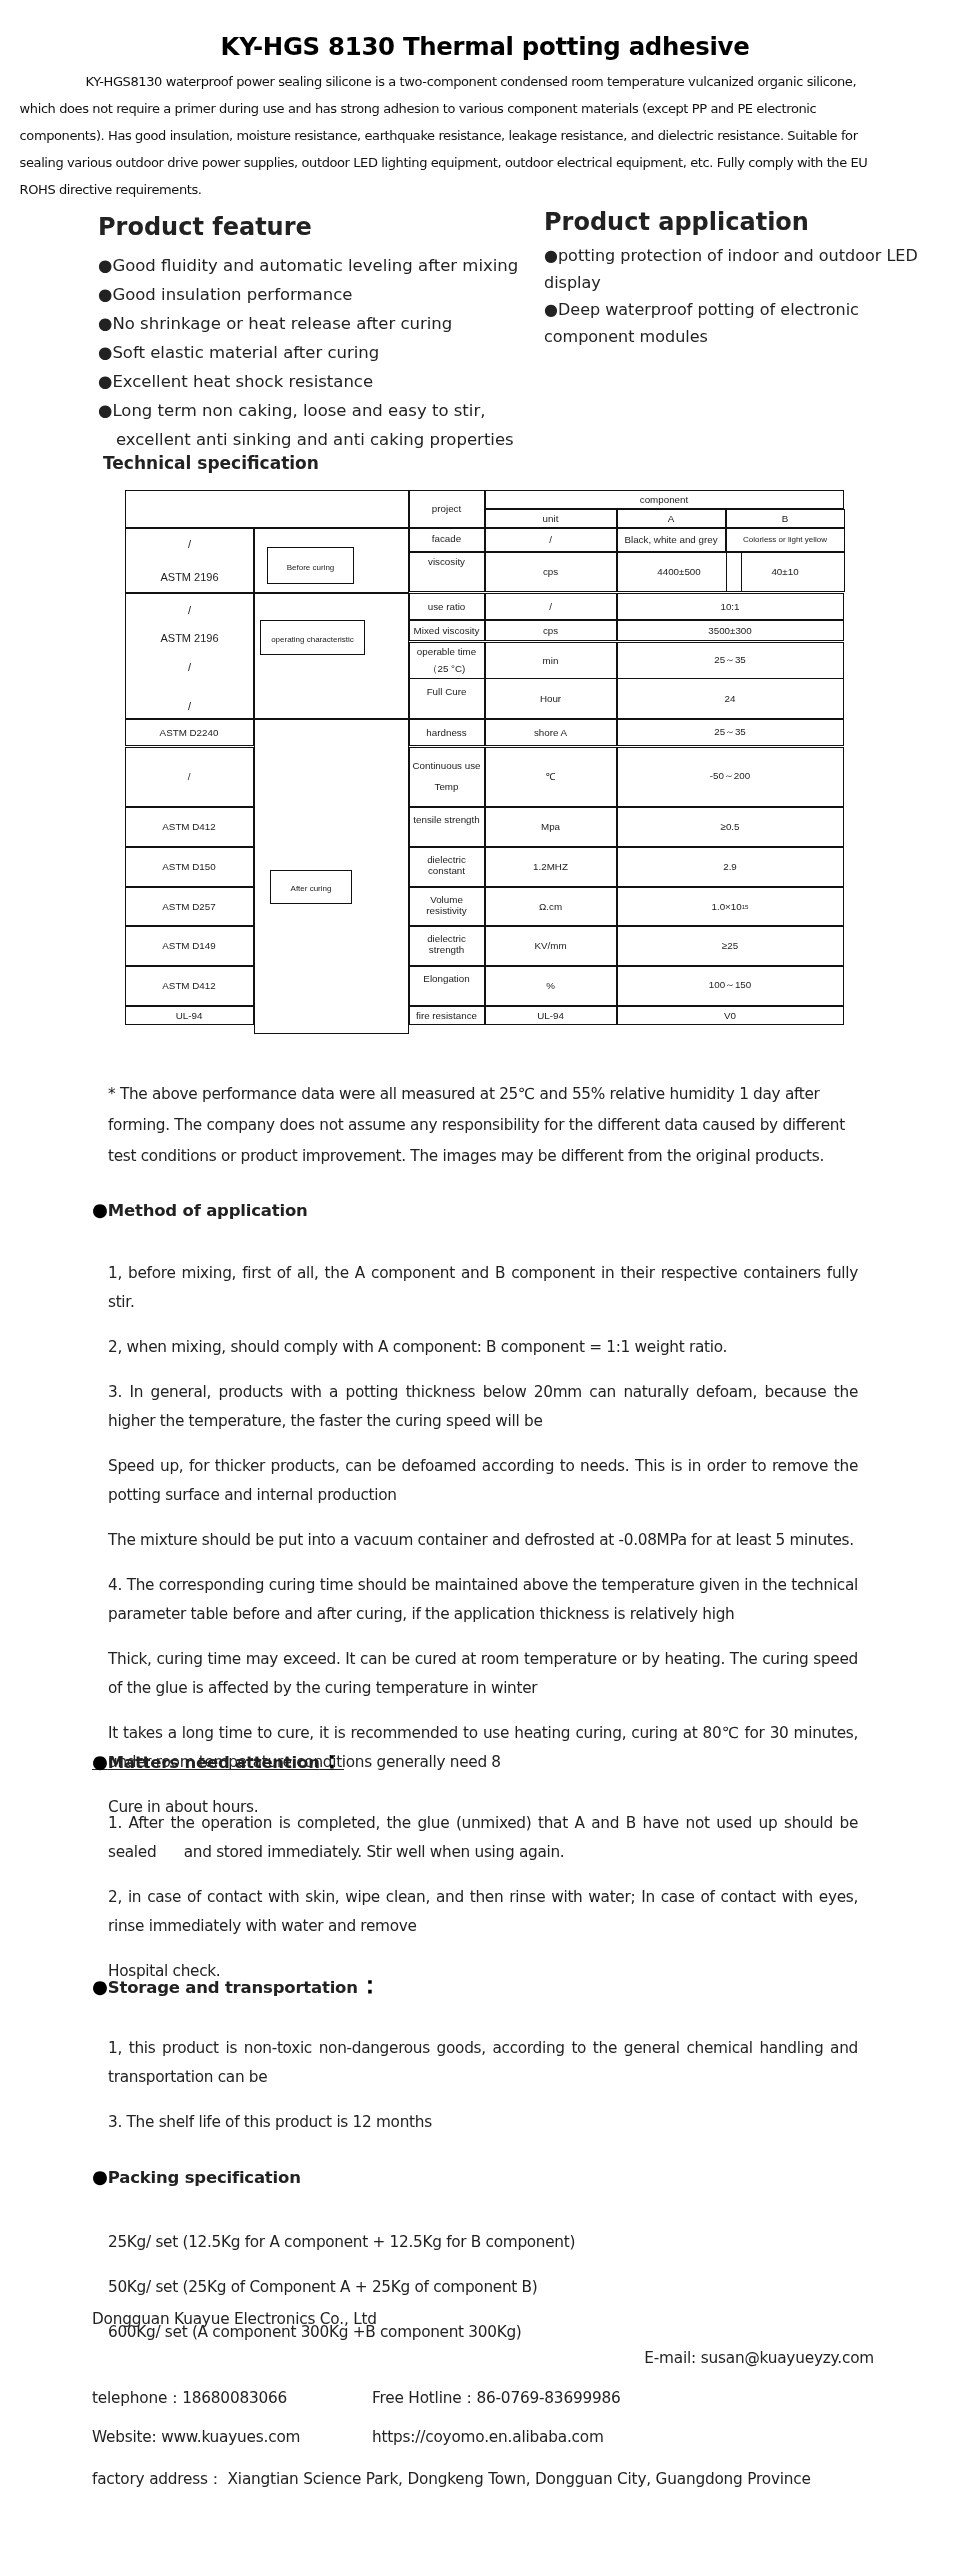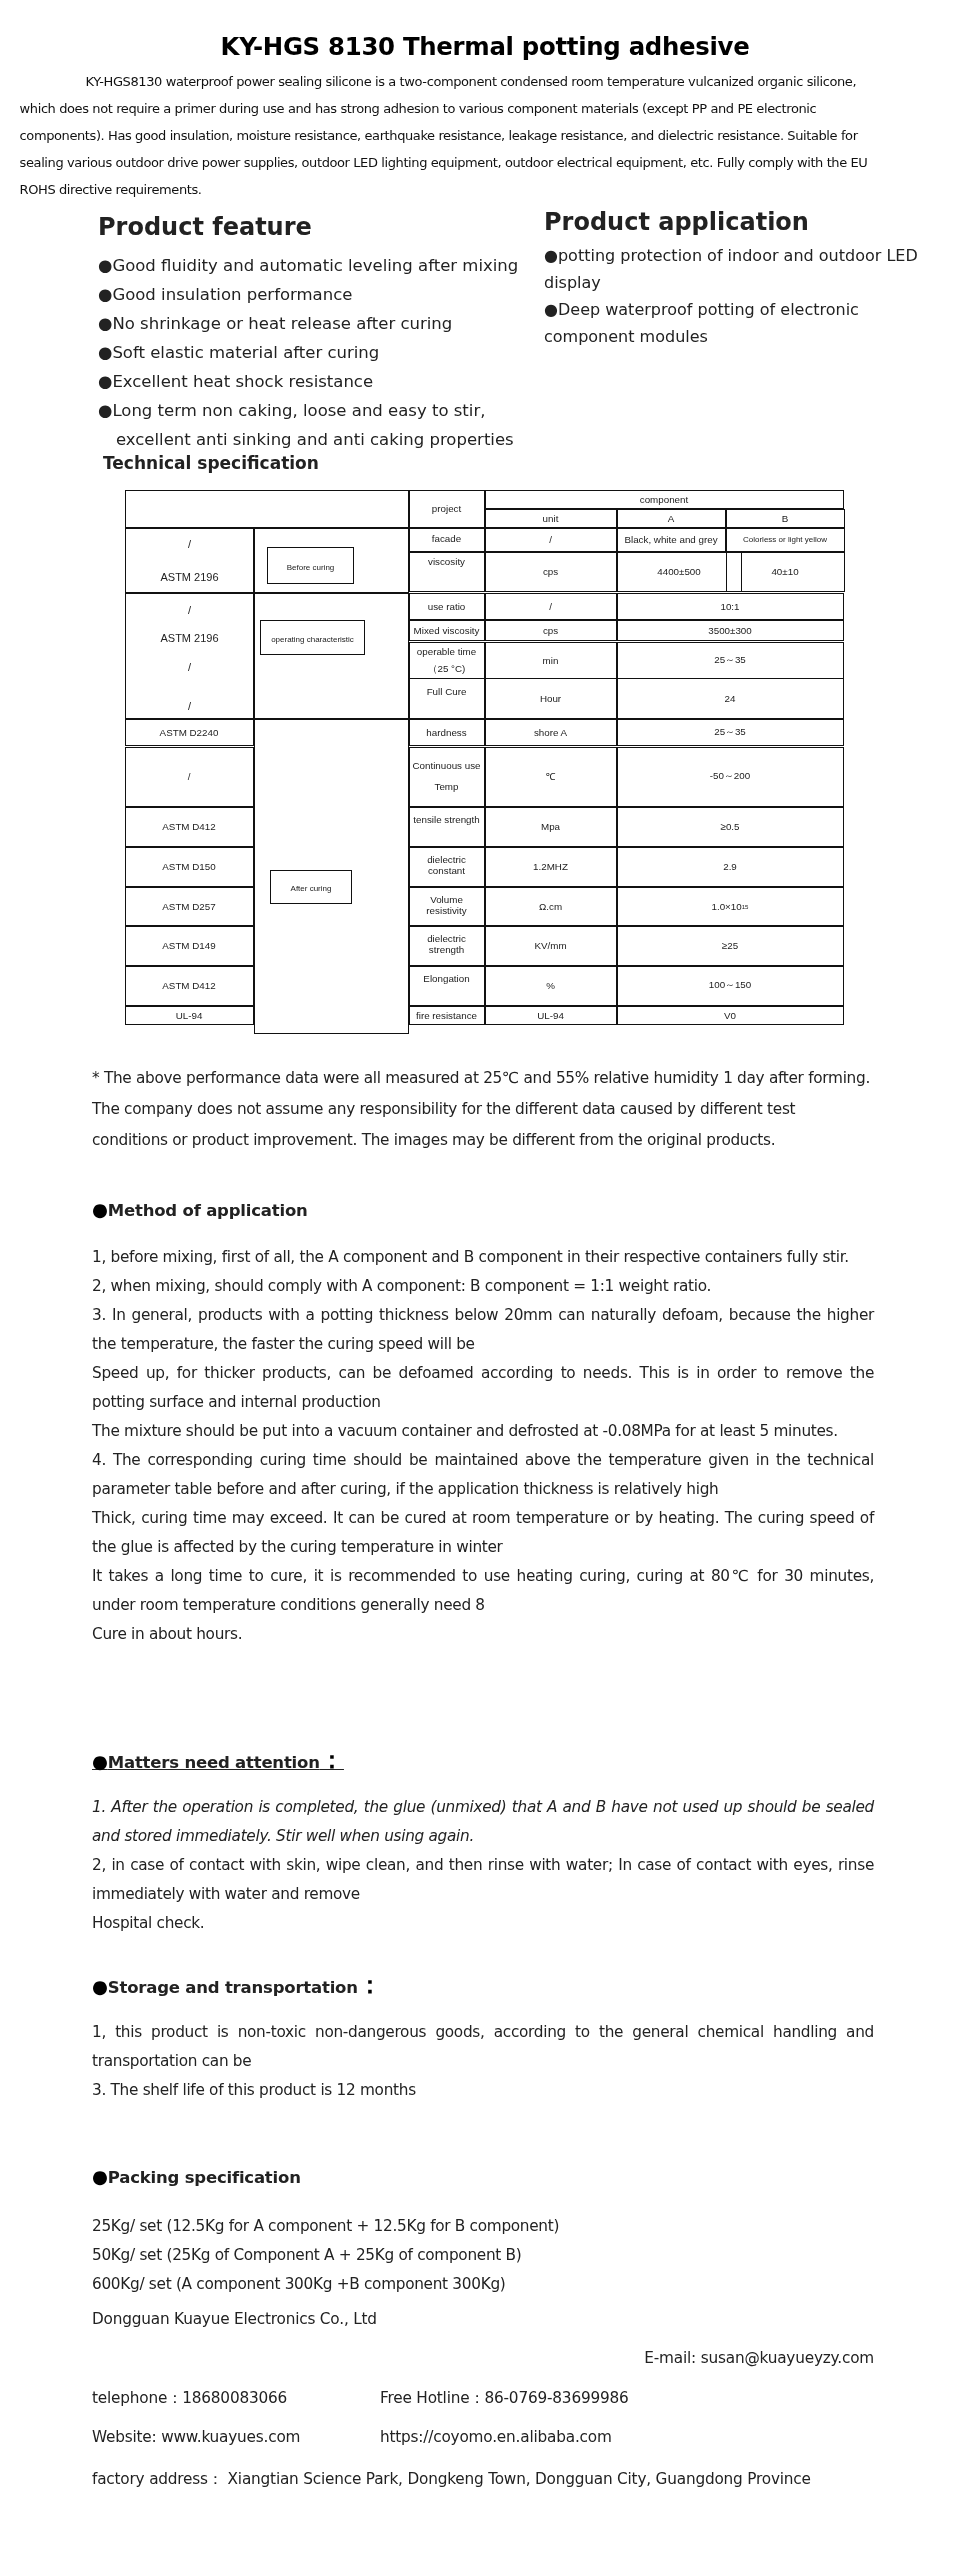--- a/index.html
+++ b/index.html
@@ -14,26 +14,26 @@
   .feat-list div { white-space:nowrap; }
   .app-list { font-size:16px; line-height:27px; color:#222; width:403px; }
   
   .spec { position:absolute; left:125px; top:490px; width:720px; height:544px; }
   .spec .cell { position:absolute; box-sizing:border-box; border:0.9px solid #111; display:flex; align-items:center; justify-content:center; text-align:center; font-size:9.8px; color:#222; font-family:"Liberation Sans", sans-serif; margin:-0.5px 0 0 -0.5px; }
   .spec .txt { position:absolute; font-size:11px; color:#222; font-family:"Liberation Sans", sans-serif; text-align:center; }
   .spec .tag { position:absolute; box-sizing:border-box; border:1.8px solid #111; font-size:8px; color:#222; font-family:"Liberation Sans", sans-serif; display:flex; align-items:center; justify-content:center; padding-top:3.7px; }
   .spec .small { font-size:8px; }
   .spec sup { font-size:6.1px; }
   .body-text { left:92px; width:782px; font-size:15.3px; line-height:29px; color:#222; letter-spacing:-0.3px; }
-  .body-text p { margin:0; text-align:justify; }
+  .body-text p { margin:16px; text-align:justify; }
   .sec-head { left:92px; font-weight:bold; font-size:16.5px; color:#222; letter-spacing:-0.2px; }
   .sec-head .dot { font-size:18.3px; color:#000; }
   .sec-head .colon { font-size:24.4px; color:#000; }
   .contact { left:92px; width:782px; font-size:15.3px; color:#222; letter-spacing:-0.2px; }
-  .contact .second { position:absolute; left:288px; }
+  .contact .second { position:absolute; left:280px; }
 </style>
 </head>
 <body>
 
 <div class="abs title">KY-HGS 8130 Thermal potting adhesive</div>
 
 <div class="abs intro">
   <p>KY-HGS8130 waterproof power sealing silicone is a two-component condensed room temperature vulcanized organic silicone, which does not require a primer during use and has strong adhesion to various component materials (except PP and PE electronic components). Has good insulation, moisture resistance, earthquake resistance, leakage resistance, and dielectric resistance. Suitable for sealing various outdoor drive power supplies, outdoor LED lighting equipment, outdoor electrical equipment, etc. Fully comply with the EU ROHS directive requirements.</p>
 </div>
 
@@ -168,21 +168,21 @@
   <p>4. The corresponding curing time should be maintained above the temperature given in the technical parameter table before and after curing, if the application thickness is relatively high</p>
   <p>Thick, curing time may exceed. It can be cured at room temperature or by heating. The curing speed of the glue is affected by the curing temperature in winter</p>
   <p>It takes a long time to cure, it is recommended to use heating curing, curing at 80℃ for 30 minutes, under room temperature conditions generally need 8</p>
   <p>Cure in about hours.</p>
 </div>
 
 <div class="abs sec-head" style="top:1744px;text-decoration:underline;">
   <span class="dot">●</span><span>Matters need attention</span><span class="colon">：</span>
 </div>
 <div class="abs body-text" style="top:1793px;">
-  <p style="white-space:pre-wrap;font-style:italic;">1. After the operation is completed, the glue (unmixed) that A and B have not used up should be sealed      and stored immediately. Stir well when using again.</p>
+  <p style="white-space:pre-wrap;">1. After the operation is completed, the glue (unmixed) that A and B have not used up should be sealed      and stored immediately. Stir well when using again.</p>
   <p>2, in case of contact with skin, wipe clean, and then rinse with water; In case of contact with eyes, rinse immediately with water and remove</p>
   <p>Hospital check.</p>
 </div>
 
 <div class="abs sec-head" style="top:1969px;">
   <span class="dot">●</span><span>Storage and transportation</span><span class="colon">：</span>
 </div>
 <div class="abs body-text" style="top:2018px;">
   <p>1, this product is non-toxic non-dangerous goods, according to the general chemical handling and transportation can be</p>
   <p>3. The shelf life of this product is 12 months</p>

